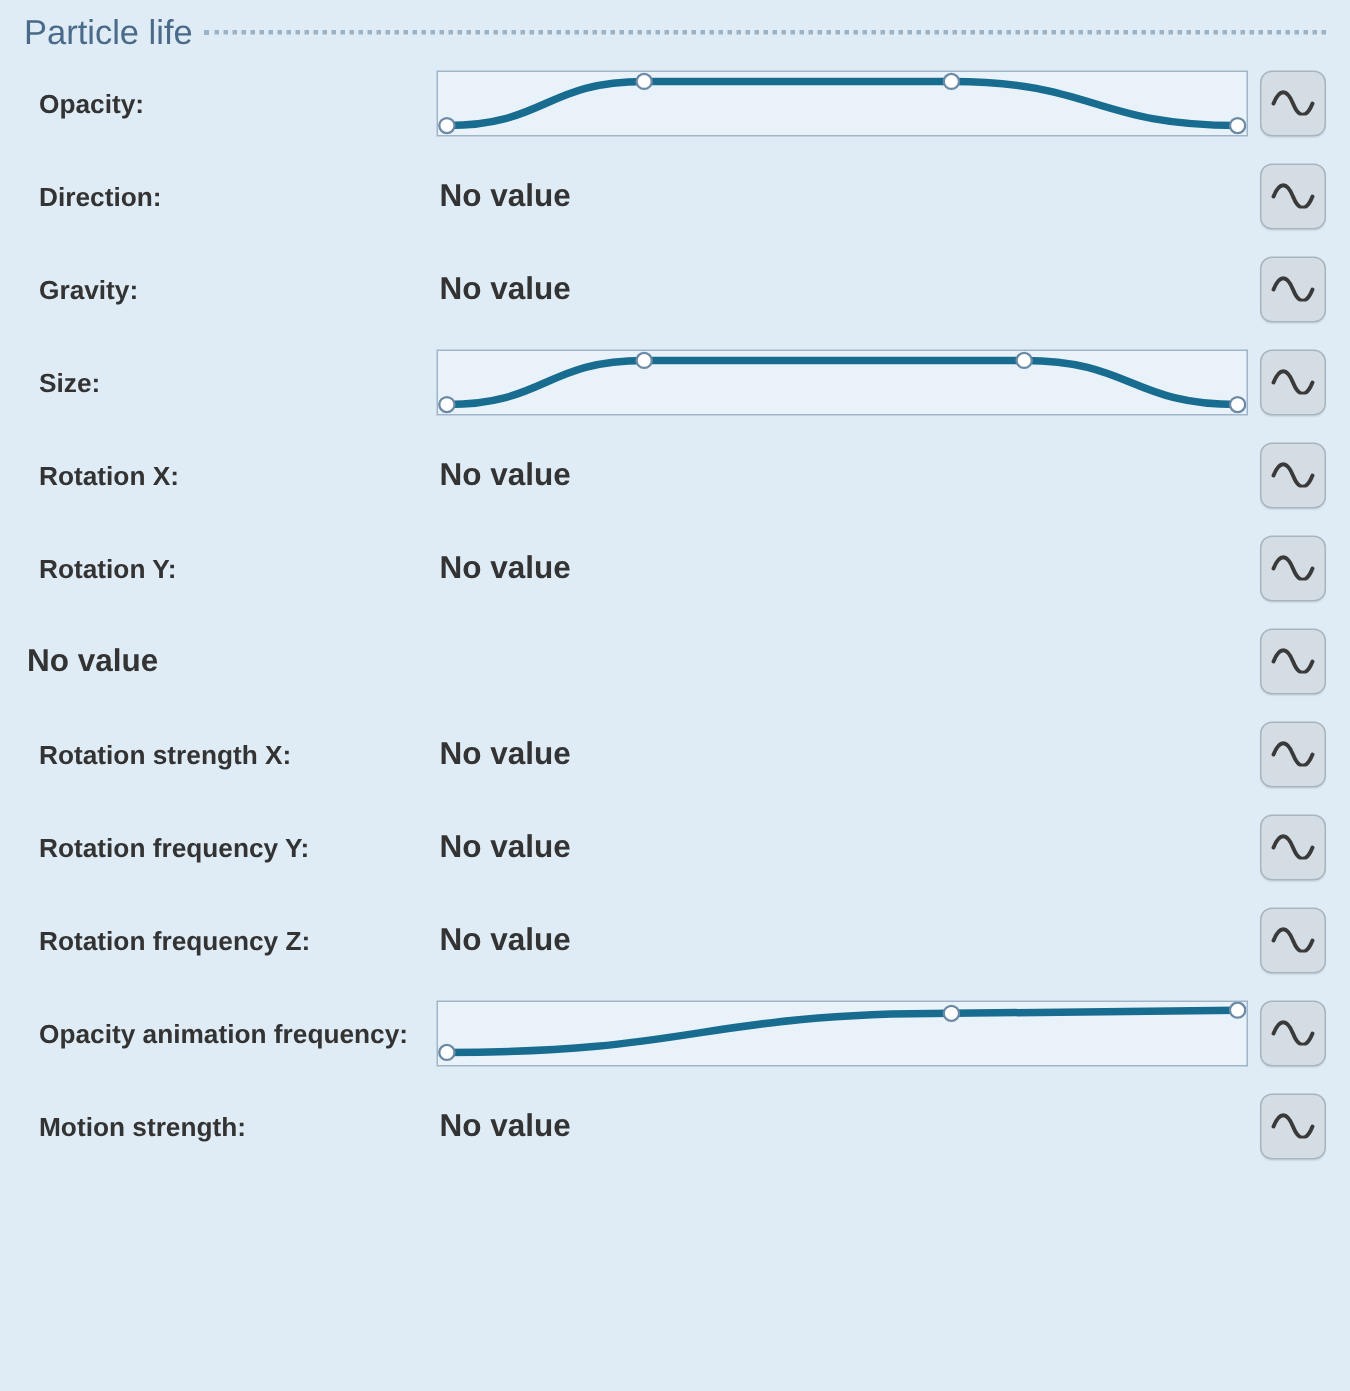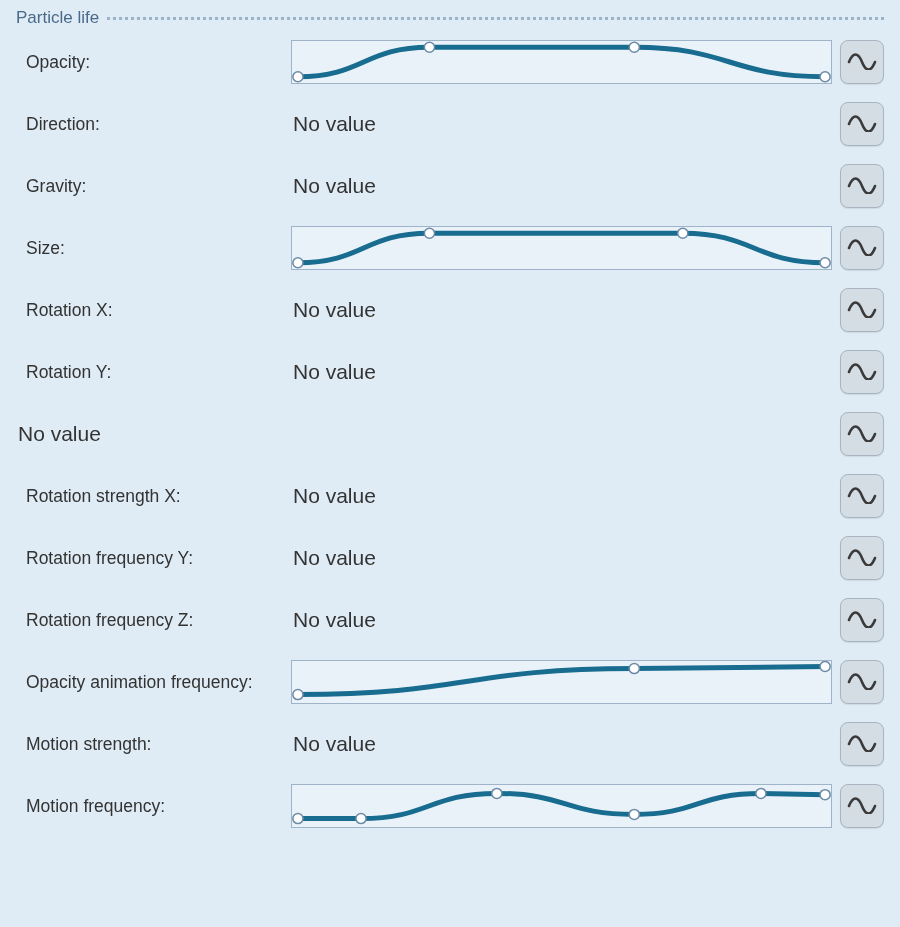--- a/index.html
+++ b/index.html
@@ -16,33 +16,34 @@
   .panel {
     padding: 8px 16px 16px 16px;
   }
   .fieldset-header {
     display: flex;
     align-items: center;
     gap: 8px;
     margin-bottom: 12px;
   }
   .fieldset-title {
-    font-size: 17px;
+    font-size: 23px;
     color: #4a6a8a;
   }
   .dotted-line {
     flex: 1;
     height: 1px;
     border-top: 3px dotted #9bb3c7;
   }
   .row {
     display: flex;
     align-items: center;
     height: 44px;
     margin-bottom: 18px;
+    font-weight: bold;
   }
   .row .label {
     width: 275px;
     padding-left: 10px;
     font-size: 17.5px;
     color: #333;
   }
   .row .value-col {
     flex: 1;
     height: 44px;
@@ -259,35 +260,14 @@
         <div class="label">Motion strength:</div>
         <div class="value-col">
           <span class="no-value">No value</span>
         </div>
         <div class="wave-btn">
           <span><svg viewBox="0 0 30 20">
               <path class="wave-stroke" d="M2 12 C 6 2, 11 2, 15 12 C 19 22, 24 22, 28 12"></path>
             </svg></span>
         </div>
       </div>
-      <div class="row">
-        <div class="label">Motion frequency:</div>
-        <div class="value-col">
-          <div class="curve-editor">
-            <svg viewBox="0 0 530 42" preserveAspectRatio="none">
-              <path class="curve-path" d="M 5.83 33.6 L 67.84 33.6 C 134.62 33.6, 134.62 8.4, 201.4 8.4 C 268.975 8.4, 268.975 29.4, 336.55 29.4 C 398.82500000000005 29.4, 398.82500000000005 8.4, 461.1 8.4 L 524.17 9.66"></path>
-              <circle class="curve-point" cx="5.83" cy="33.6" r="5"></circle>
-              <circle class="curve-point" cx="67.84" cy="33.6" r="5"></circle>
-              <circle class="curve-point" cx="201.4" cy="8.4" r="5"></circle>
-              <circle class="curve-point" cx="336.55" cy="29.4" r="5"></circle>
-              <circle class="curve-point" cx="461.1" cy="8.4" r="5"></circle>
-              <circle class="curve-point" cx="524.17" cy="9.66" r="5"></circle>
-            </svg>
-          </div>
-        </div>
-        <div class="wave-btn">
-          <span><svg viewBox="0 0 30 20">
-              <path class="wave-stroke" d="M2 12 C 6 2, 11 2, 15 12 C 19 22, 24 22, 28 12"></path>
-            </svg></span>
-        </div>
-      </div>
     </div>
 </div>
 
 </body></html>

